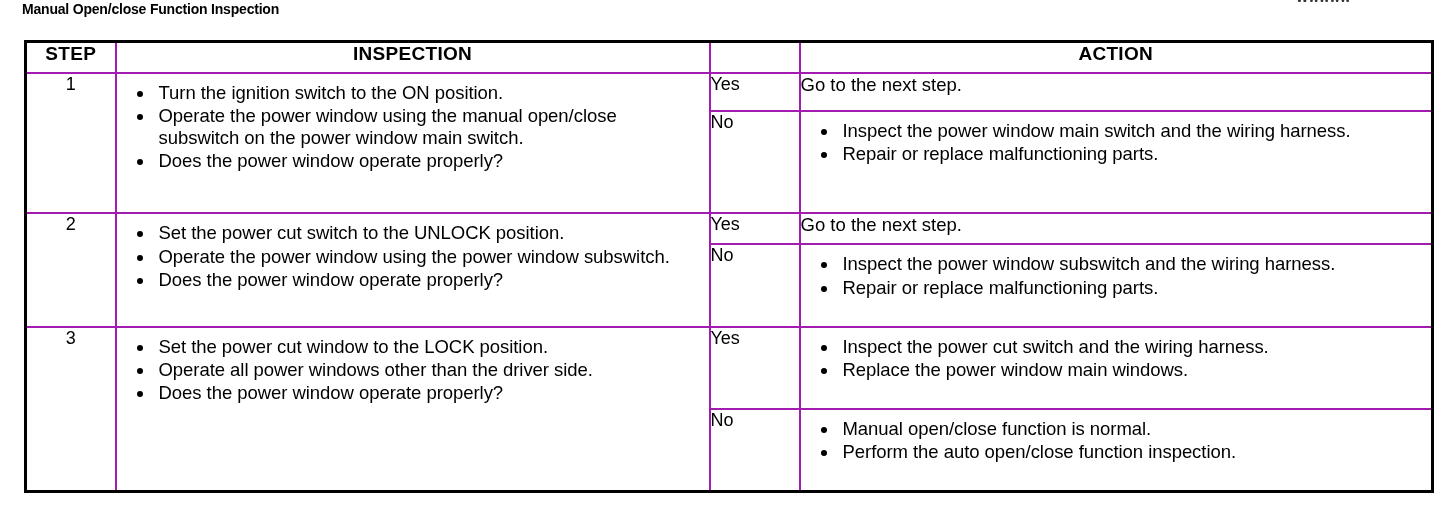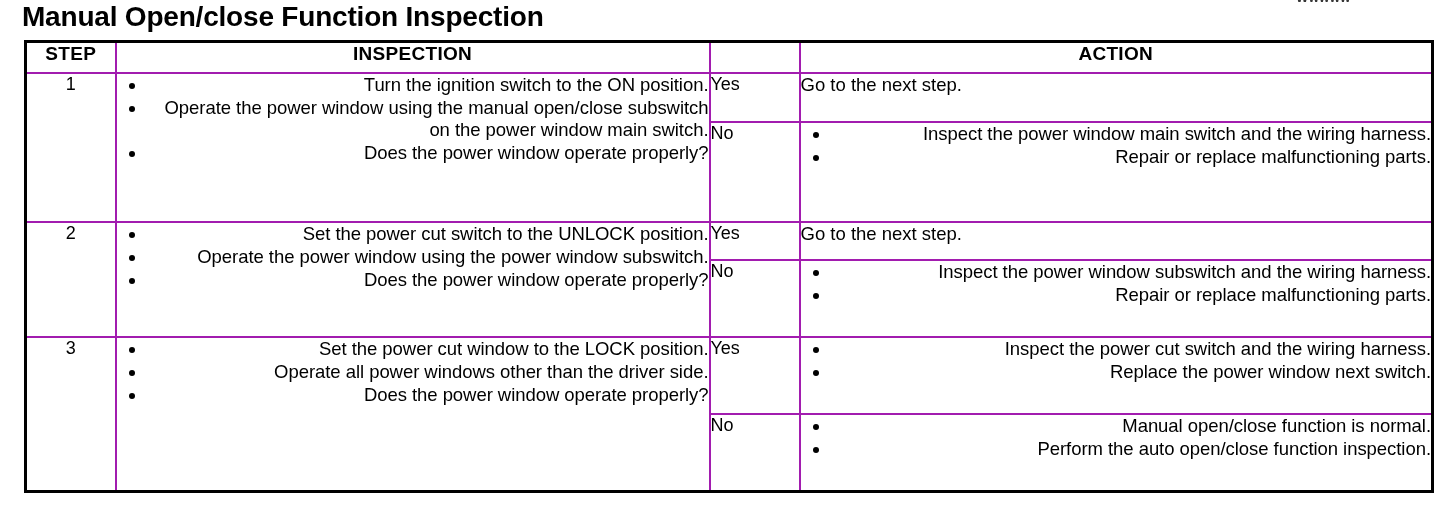--- a/index.html
+++ b/index.html
@@ -33,21 +33,21 @@
     letter-spacing: 0.4px;
     line-height: 13px;
     opacity: 0.85;
   }
   .top-artifact span { display: block; margin-top: -9px; }
 
   .page-title {
     position: absolute;
     left: 22px;
     top: 1px;
-    font-size: 28px;
+    font-size: 14px;
     font-weight: bold;
     letter-spacing: -0.2px;
     white-space: nowrap;
   }
 
   .table-wrap {
     position: absolute;
     left: 24px;
     top: 40px;
     width: 1407px;
@@ -101,24 +101,23 @@
   }
 
   td.plain-cell {
     padding: 4px 6px 5px 8px;
     font-size: 18.5px;
     line-height: 1.18;
     margin-left: 24px;
   }
 
   ul.bl {
-    margin: 0;
+    margin: 8px;
     padding: 0;
     list-style: none;
-    text-align: right;
   }
   ul.bl > li {
     position: relative;
     padding-left: 34px;
     font-size: 18.5px;
     line-height: 1.20;
     margin: 0 0 1px 0;
     letter-spacing: -0.05px;
   }
   ul.bl > li::before {
@@ -206,21 +205,21 @@
             <ul class="bl">
               <li>Set the power cut window to the LOCK position.</li>
               <li>Operate all power windows other than the driver side.</li>
               <li>Does the power window operate properly?</li>
             </ul>
           </td>
           <td class="yn-cell">Yes</td>
           <td class="body-cell">
             <ul class="bl">
               <li>Inspect the power cut switch and the wiring harness.</li>
-              <li>Replace the power window next switch.</li>
+              <li>Replace the power window main windows.</li>
             </ul>
           </td>
         </tr>
         <tr>
           <td class="yn-cell">No</td>
           <td class="body-cell">
             <ul class="bl">
               <li>Manual open/close function is normal.</li>
               <li>Perform the auto open/close function inspection.</li>
             </ul>

